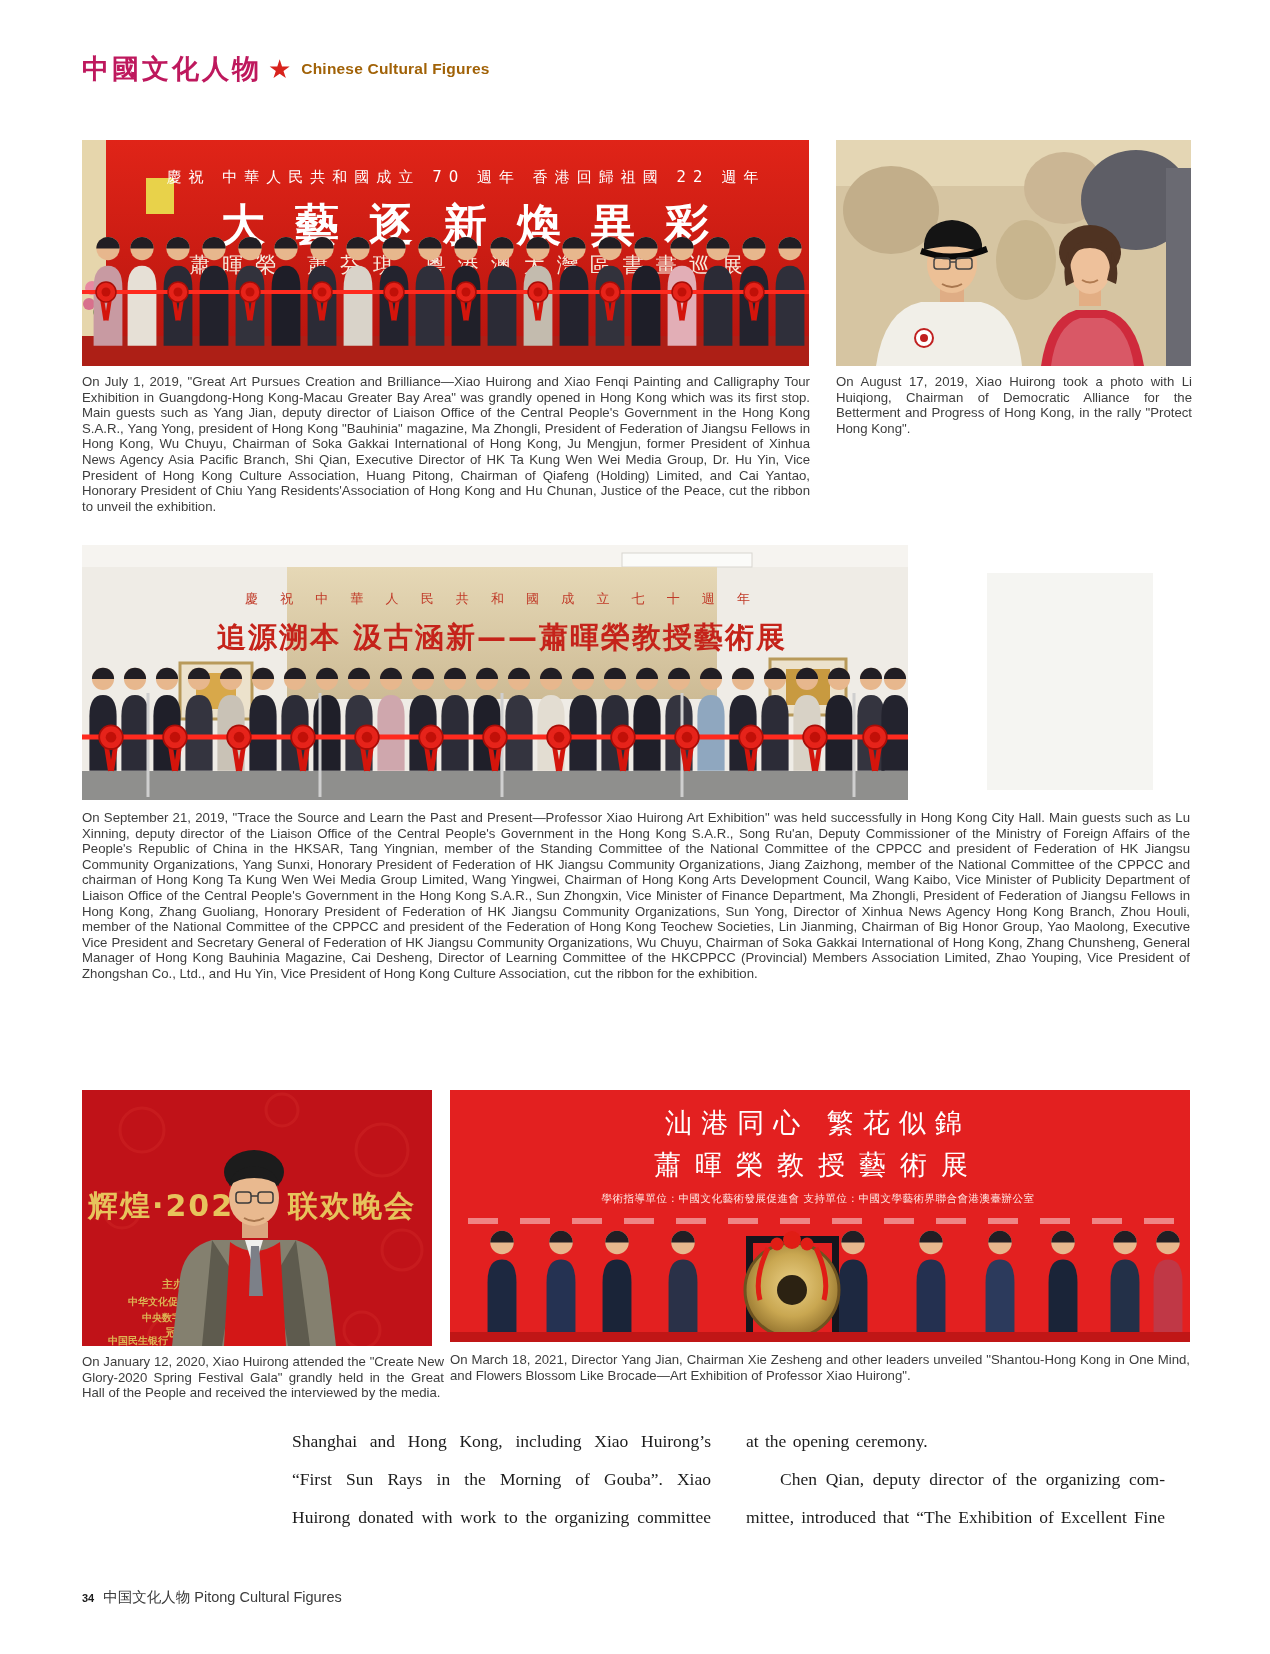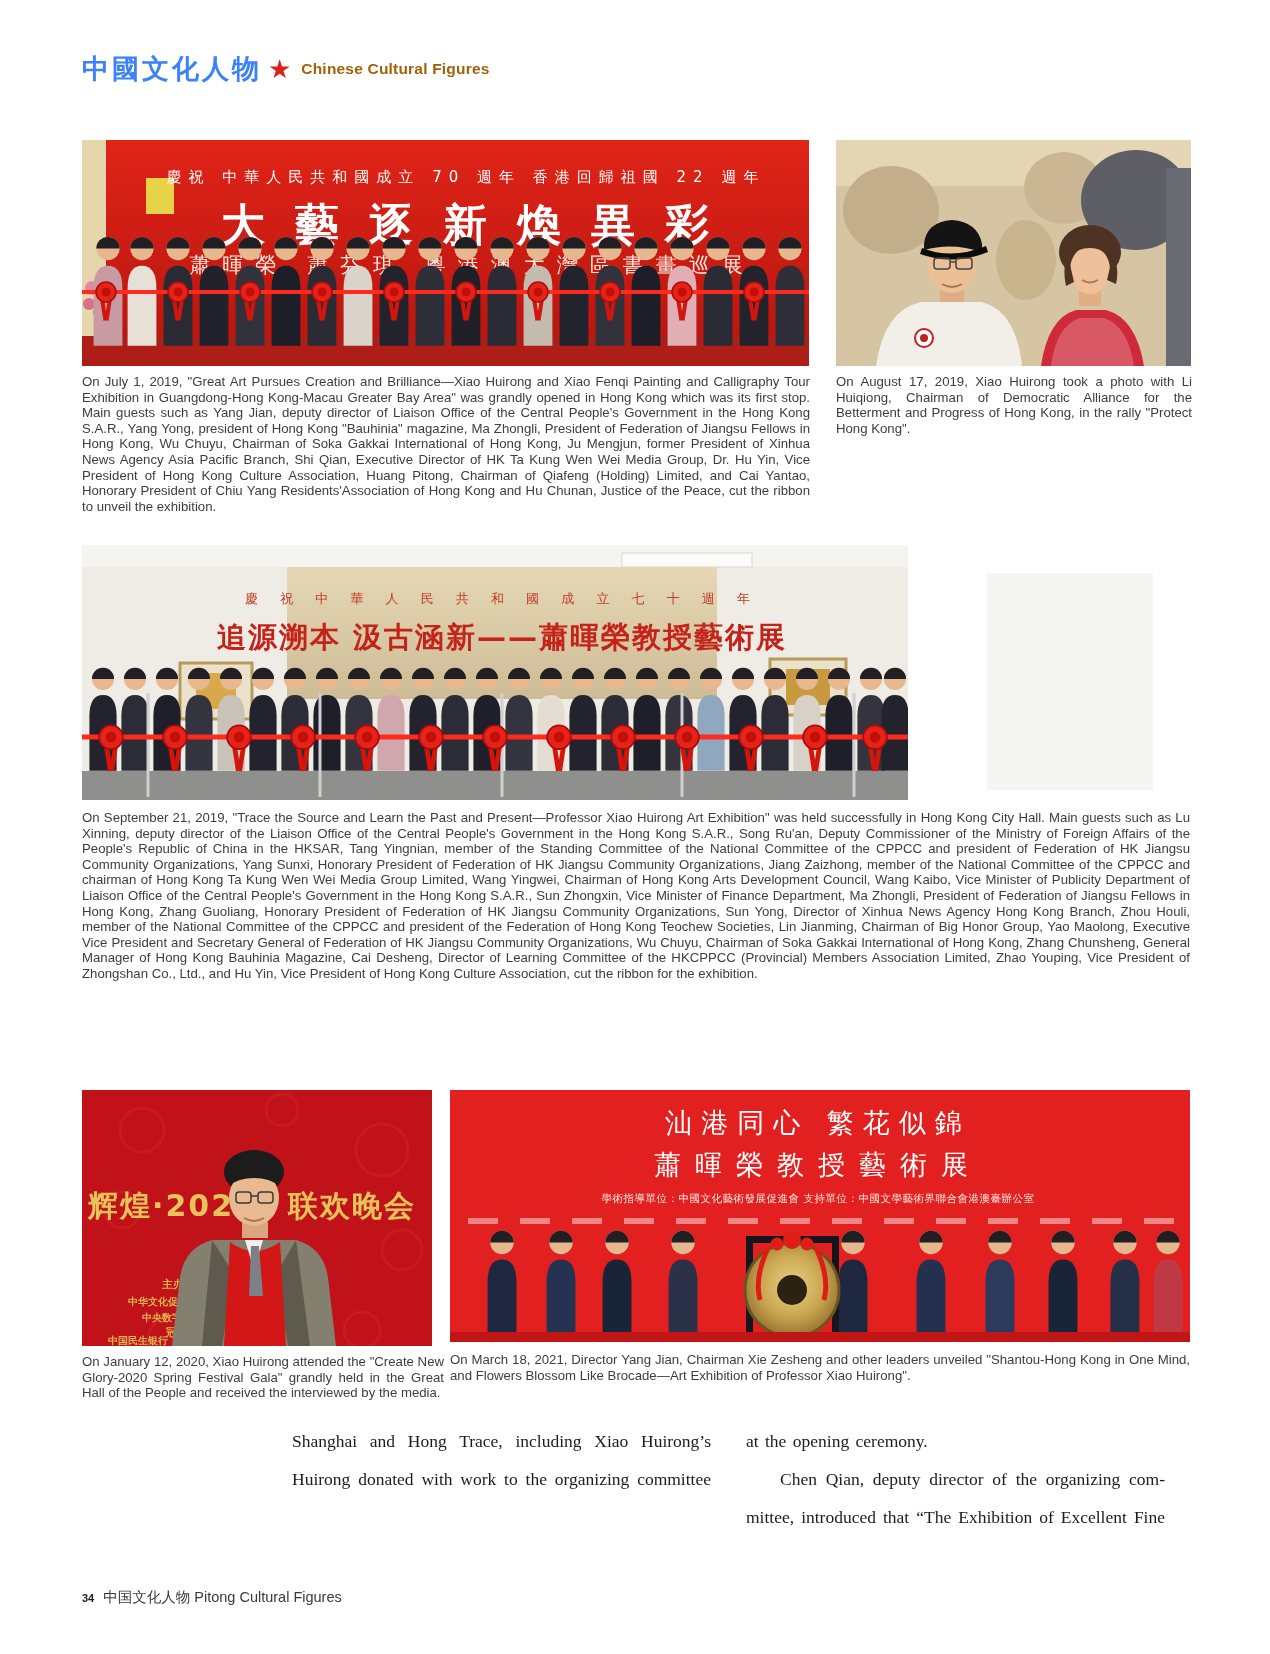--- a/index.html
+++ b/index.html
@@ -1,21 +1,21 @@
 <!DOCTYPE html>
 <html><head>
 <meta charset="utf-8">
 <style>
   html,body{margin:0;padding:0;background:#9a9a9a;}
   #page{position:relative;width:1270px;height:1654px;background:#ffffff;overflow:hidden;
         font-family:"Liberation Sans","DejaVu Sans",sans-serif;}
   .abs{position:absolute;}
   
   #masthead{left:82px;top:48px;height:42px;display:flex;align-items:center;}
-  .logo-cn{color:#3b82f6;font-weight:bold;font-size:27px;letter-spacing:3px;
+  .logo-cn{color:#be185d;font-weight:bold;font-size:27px;letter-spacing:3px;
            font-family:"DejaVu Sans",sans-serif;}
   .logo-star{color:#d8231d;font-size:26px;margin:0 10px 0 6px;}
   .logo-en{color:#a16207;font-weight:bold;font-size:15.5px;letter-spacing:.2px;}
   
   .caption{color:#3d3d3d;font-size:13.2px;line-height:15.6px;text-align:justify;}
   
   .bodyline{color:#1c1c1c;font-family:"Liberation Serif","DejaVu Serif",serif;
             font-size:17.5px;line-height:38px;word-spacing:2px;white-space:nowrap;}
   .bodyline.j{white-space:normal;text-align:justify;text-align-last:justify;}
   .indent{text-indent:34px;}
@@ -322,21 +322,22 @@
       <circle cx="327" cy="154" r="6.5" fill="#e01d15"></circle>
       <circle cx="357" cy="154" r="6.5" fill="#e01d15"></circle>
     </g>
     <rect x="0" y="242" width="740" height="10" fill="#c01616"></rect>
   </svg>
 
   <div class="abs caption" style="left:82px;top:1354px;width:362px">On January 12, 2020, Xiao Huirong attended the "Create New Glory-2020 Spring Festival Gala" grandly held in the Great Hall of the People and received the interviewed by the media.</div>
   <div class="abs caption" style="left:450px;top:1352px;width:740px">On March 18, 2021, Director Yang Jian, Chairman Xie Zesheng and other leaders unveiled "Shantou-Hong Kong in One Mind, and Flowers Blossom Like Brocade—Art Exhibition of Professor Xiao Huirong".</div>
 
   <div class="abs" style="left:292px;top:1422px;width:419px">
-    <div class="bodyline j">Shanghai and Hong Trace, including Xiao Huirong’s</div>
+    <div class="bodyline j">Shanghai and Hong Kong, including Xiao Huirong’s</div>
+    <div class="bodyline j">“First Sun Rays in the Morning of Gouba”. Xiao</div>
     <div class="bodyline j">Huirong donated with work to the organizing committee</div>
   </div>
   <div class="abs" style="left:746px;top:1422px;width:419px">
     <div class="bodyline">at the opening ceremony.</div>
     <div class="bodyline j indent">Chen Qian, deputy director of the organizing com-</div>
     <div class="bodyline j">mittee, introduced that “The Exhibition of Excellent Fine</div>
   </div>
 
   <div class="abs" id="footer">
     <span class="pgnum">34</span>

